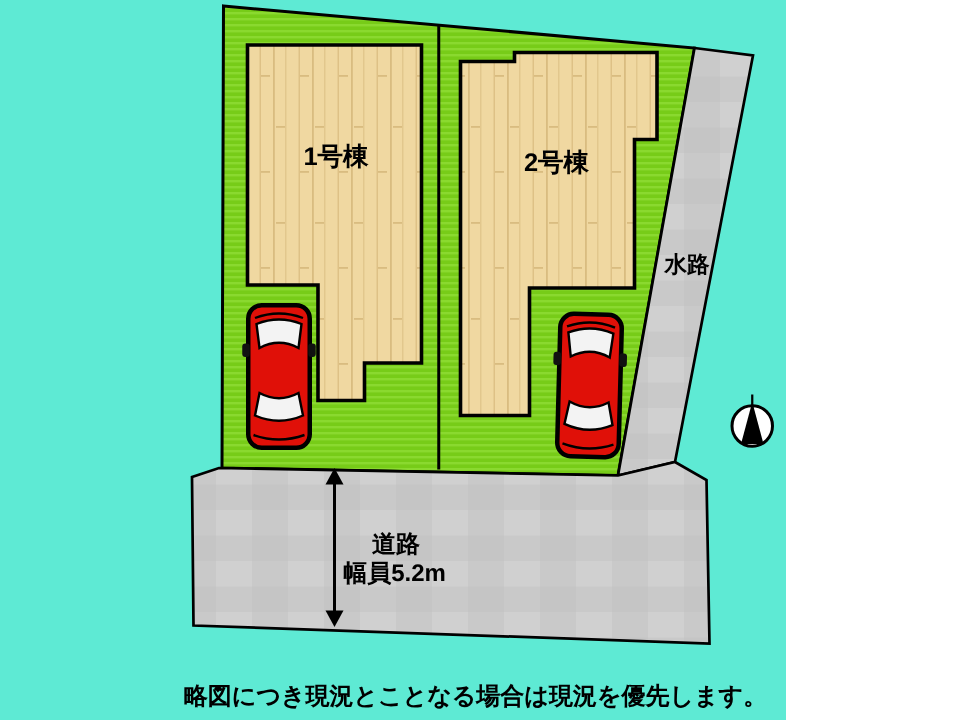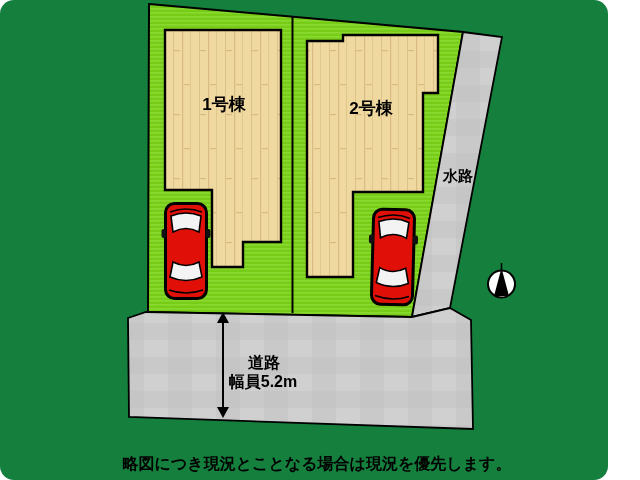--- a/index.html
+++ b/index.html
@@ -6,24 +6,23 @@
     margin: 0;
     padding: 0;
     width: 640px;
     height: 480px;
     background: #ffffff;
     font-family: "Liberation Sans", sans-serif;
     overflow: hidden;
   }
   .canvas-wrap {
     position: relative;
-    width: 608px;
+    width: 524px;
     height: 480px;
-    background: #15803d;
-    border-radius: 14px;
+    background: #5eead4;
   }
   svg { display: block; }
   .lbl {
     font-family: "Liberation Sans", sans-serif;
     fill: #000000;
   }
   .lbl-building { font-size: 17px; font-weight: bold; }
   .lbl-water    { font-size: 15px; font-weight: bold; }
   .lbl-road     { font-size: 16px; font-weight: bold; }
   .lbl-caption  { font-size: 16px; font-weight: bold; }

